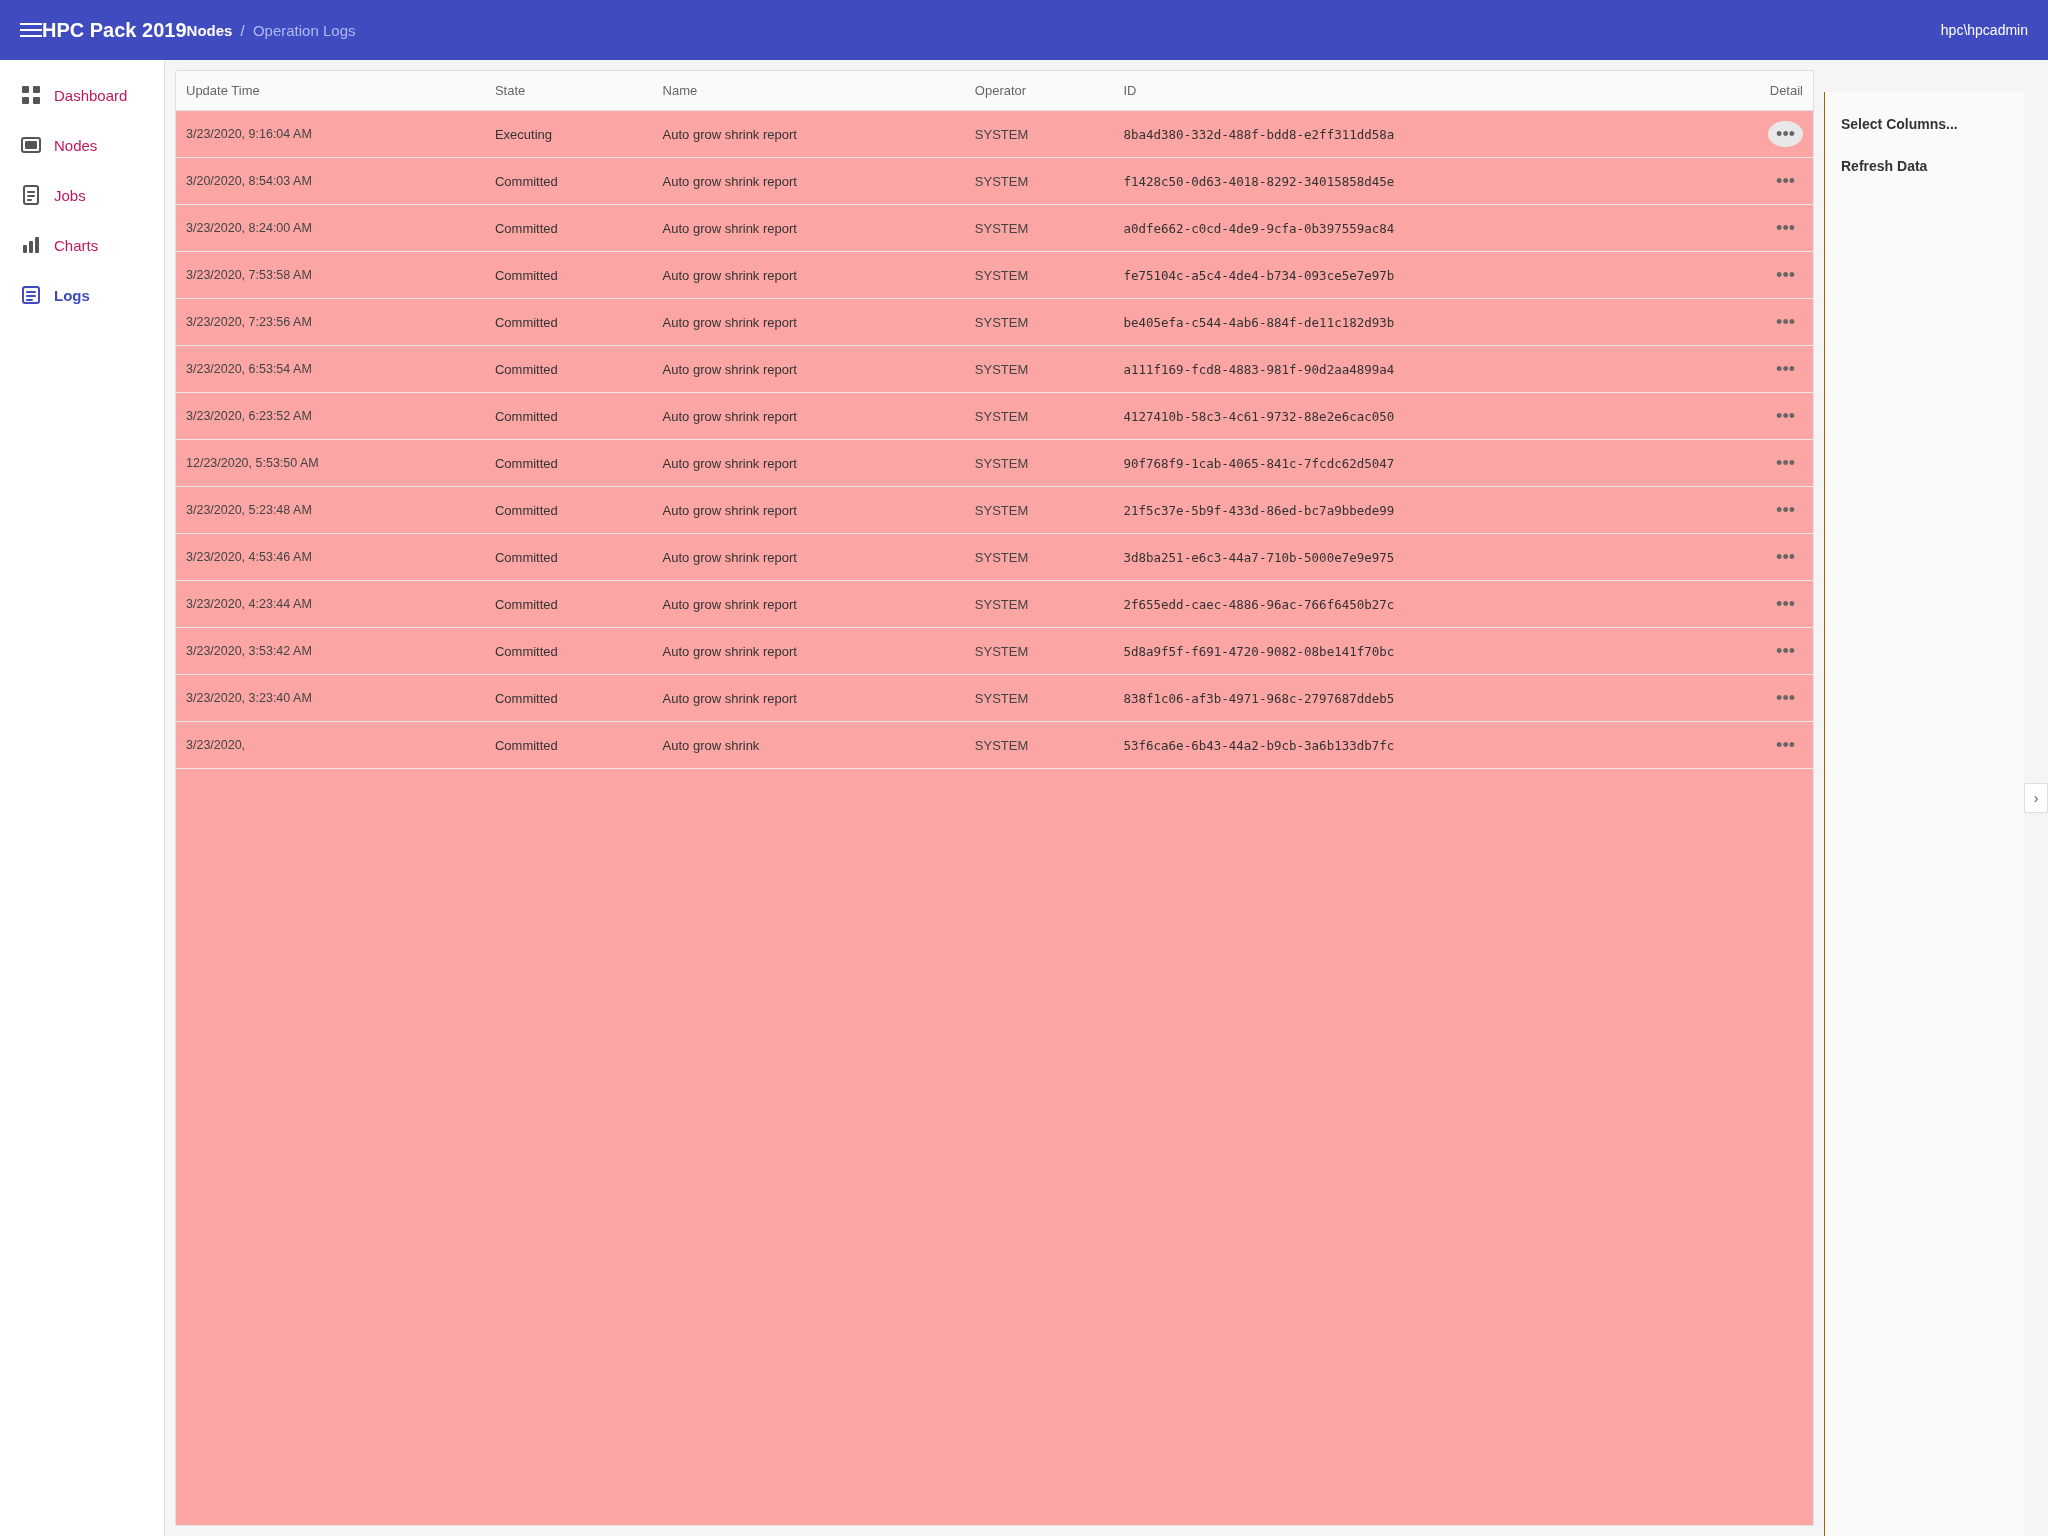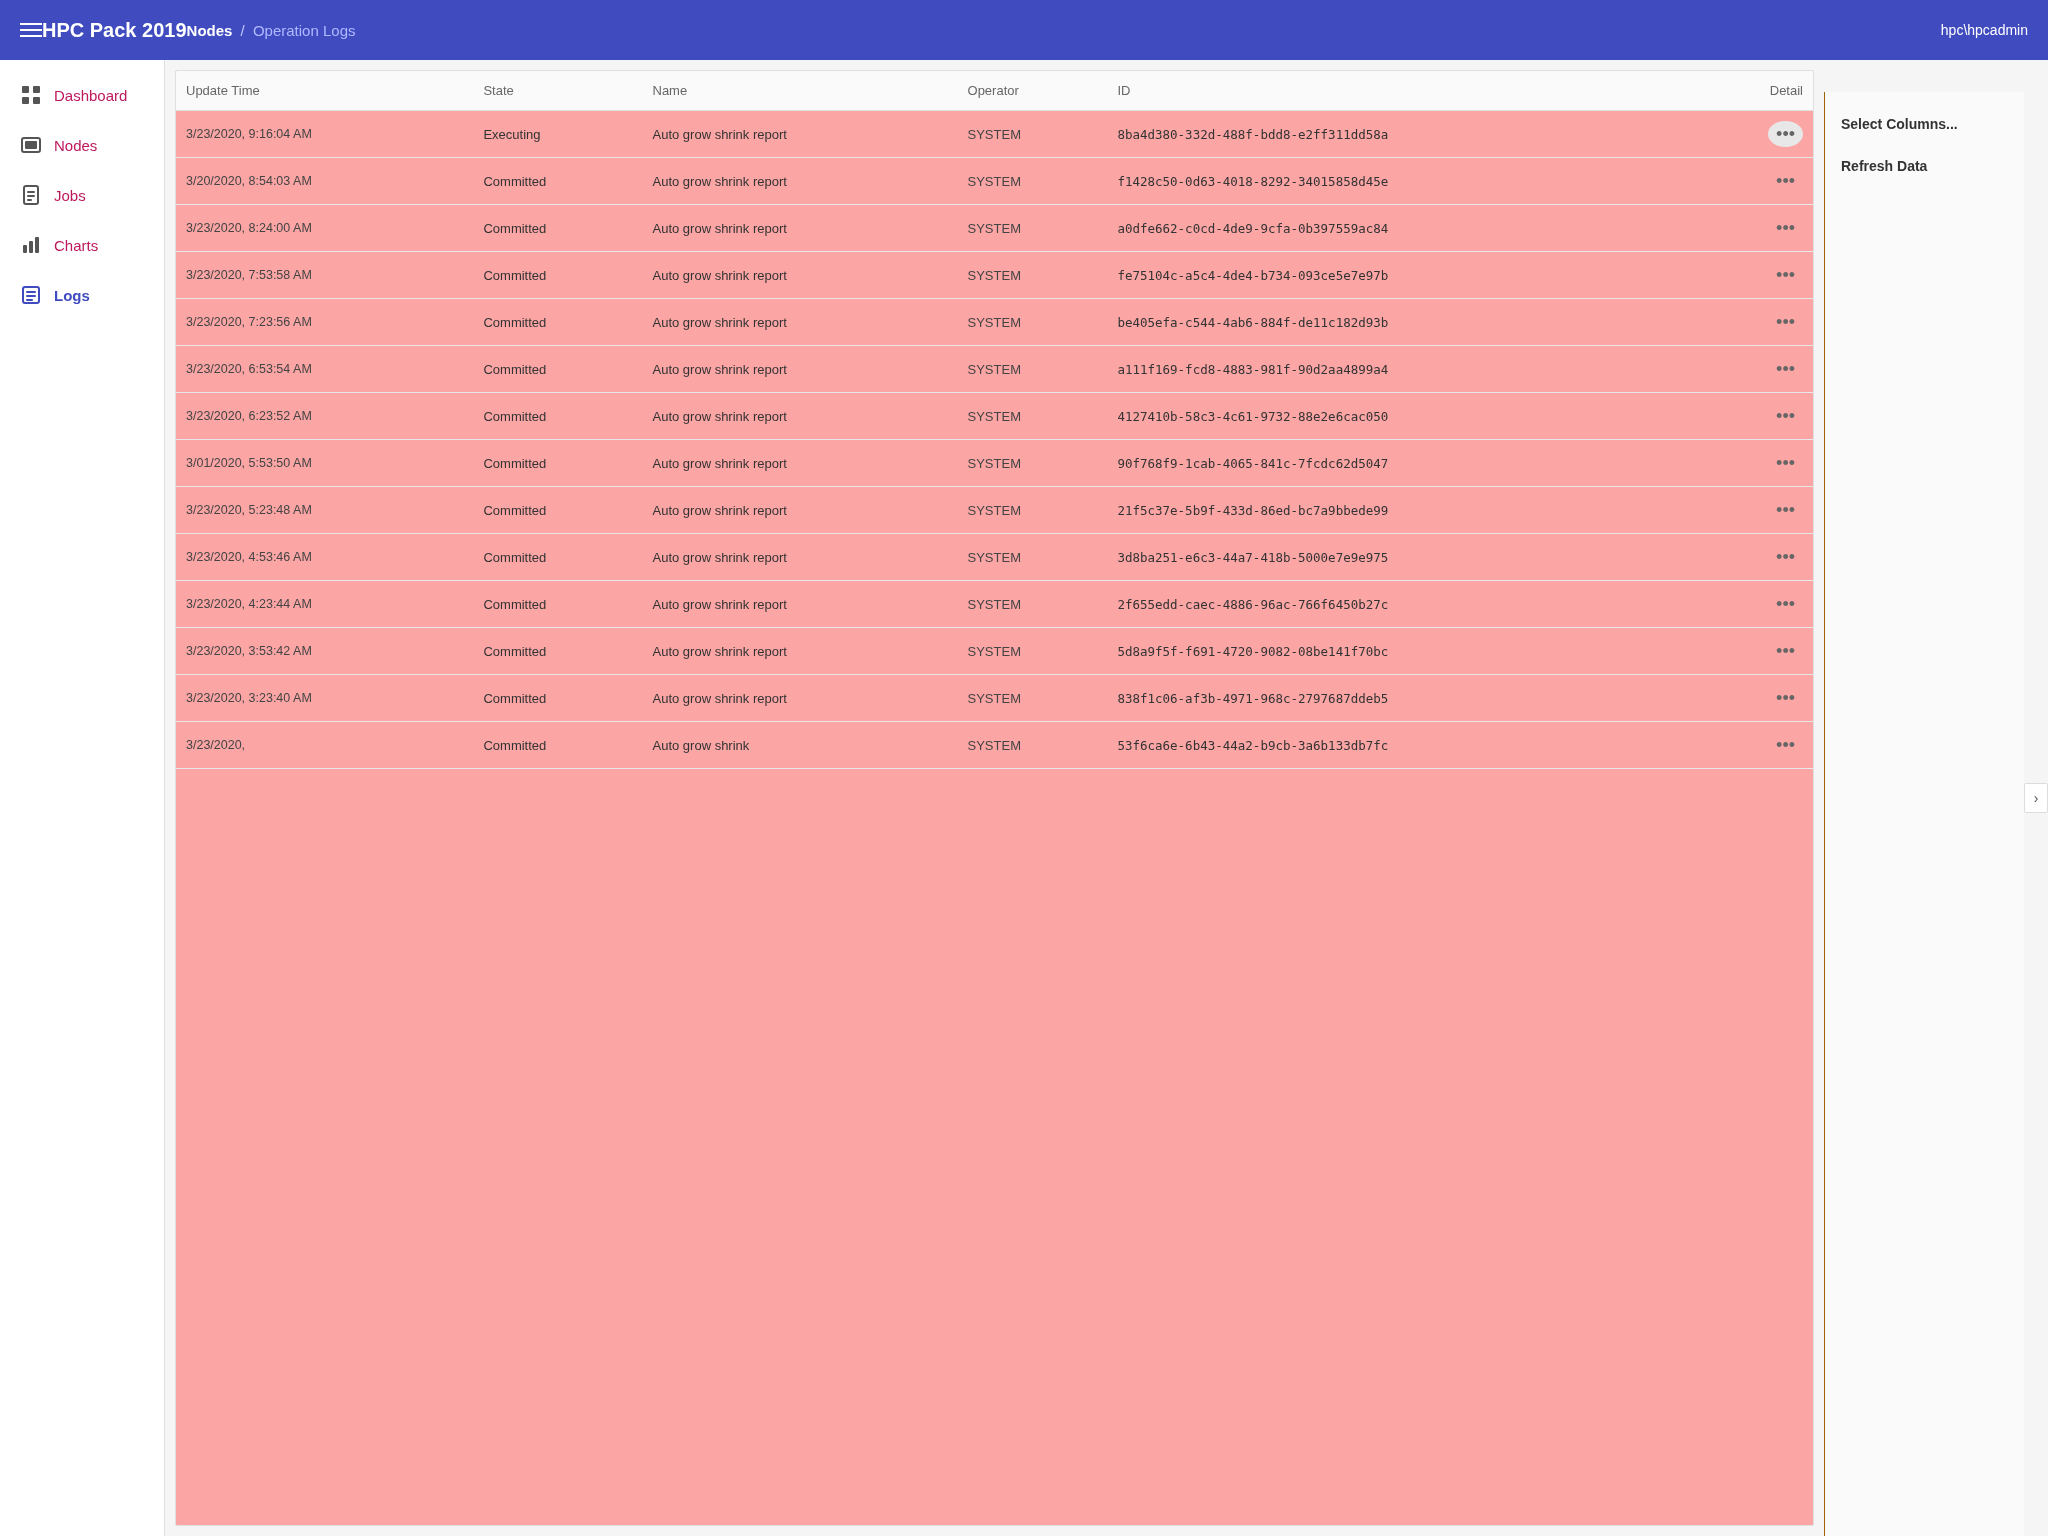--- a/index.html
+++ b/index.html
@@ -284,21 +284,21 @@
       <td class="td-time">3/23/2020, 6:23:52 AM</td>
       <td class="td-state">Committed</td>
       <td class="td-name">Auto grow shrink report</td>
       <td class="td-operator">SYSTEM</td>
       <td class="td-id">4127410b-58c3-4c61-9732-88e2e6cac050</td>
       <td class="td-detail">
         <button class="dots-btn">•••</button>
       </td>
     </tr>
           <tr>
-      <td class="td-time">3/01/2020, 5:53:50 AM</td>
+      <td class="td-time">12/23/2020, 5:53:50 AM</td>
       <td class="td-state">Committed</td>
       <td class="td-name">Auto grow shrink report</td>
       <td class="td-operator">SYSTEM</td>
       <td class="td-id">90f768f9-1cab-4065-841c-7fcdc62d5047</td>
       <td class="td-detail">
         <button class="dots-btn">•••</button>
       </td>
     </tr>
           <tr>
       <td class="td-time">3/23/2020, 5:23:48 AM</td>
@@ -308,21 +308,21 @@
       <td class="td-id">21f5c37e-5b9f-433d-86ed-bc7a9bbede99</td>
       <td class="td-detail">
         <button class="dots-btn">•••</button>
       </td>
     </tr>
           <tr>
       <td class="td-time">3/23/2020, 4:53:46 AM</td>
       <td class="td-state">Committed</td>
       <td class="td-name">Auto grow shrink report</td>
       <td class="td-operator">SYSTEM</td>
-      <td class="td-id">3d8ba251-e6c3-44a7-418b-5000e7e9e975</td>
+      <td class="td-id">3d8ba251-e6c3-44a7-710b-5000e7e9e975</td>
       <td class="td-detail">
         <button class="dots-btn">•••</button>
       </td>
     </tr>
           <tr>
       <td class="td-time">3/23/2020, 4:23:44 AM</td>
       <td class="td-state">Committed</td>
       <td class="td-name">Auto grow shrink report</td>
       <td class="td-operator">SYSTEM</td>
       <td class="td-id">2f655edd-caec-4886-96ac-766f6450b27c</td>

